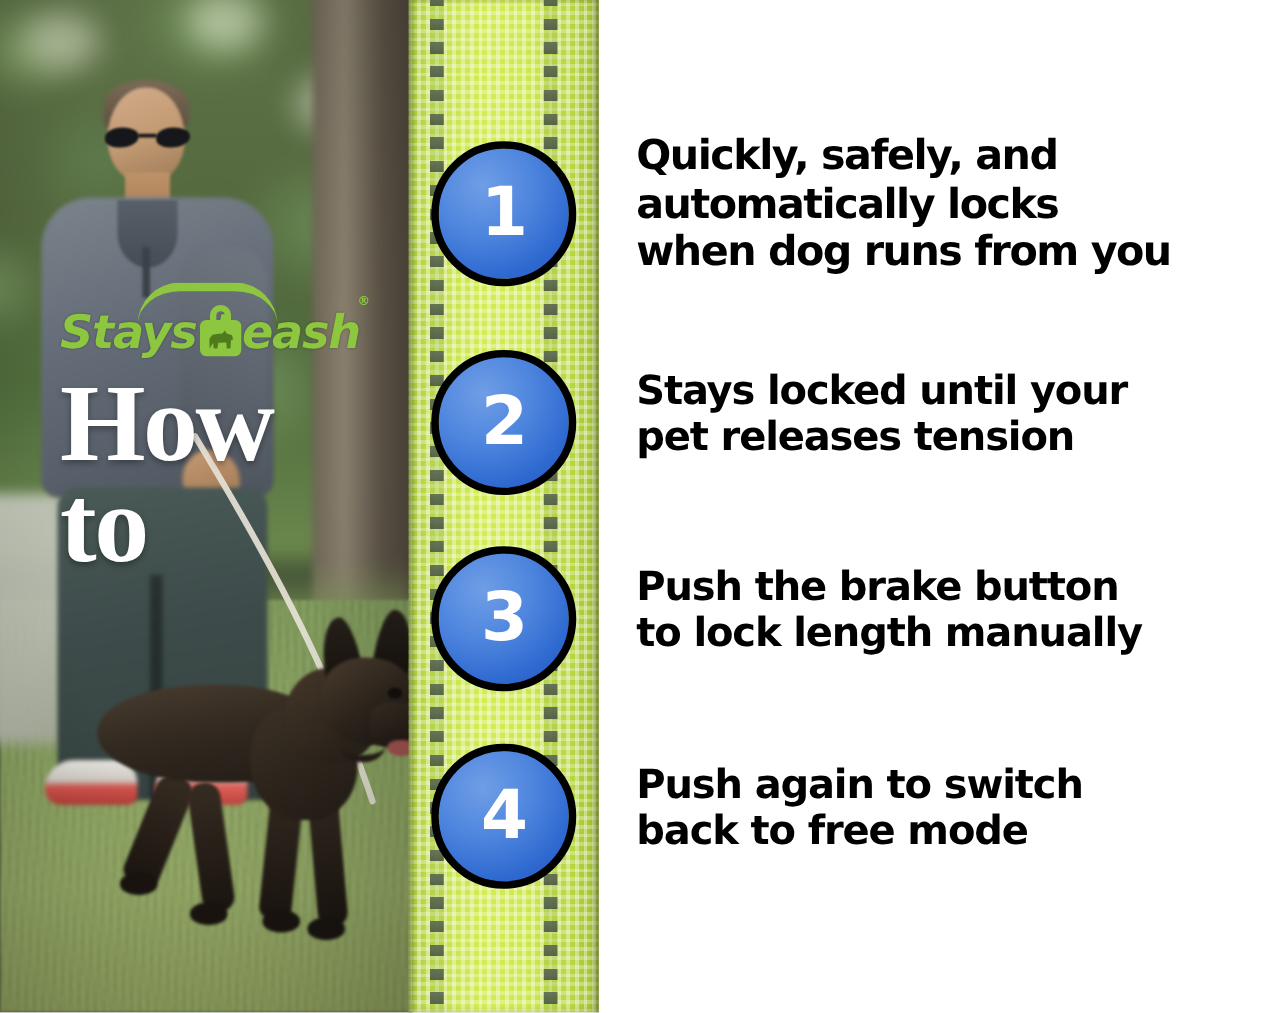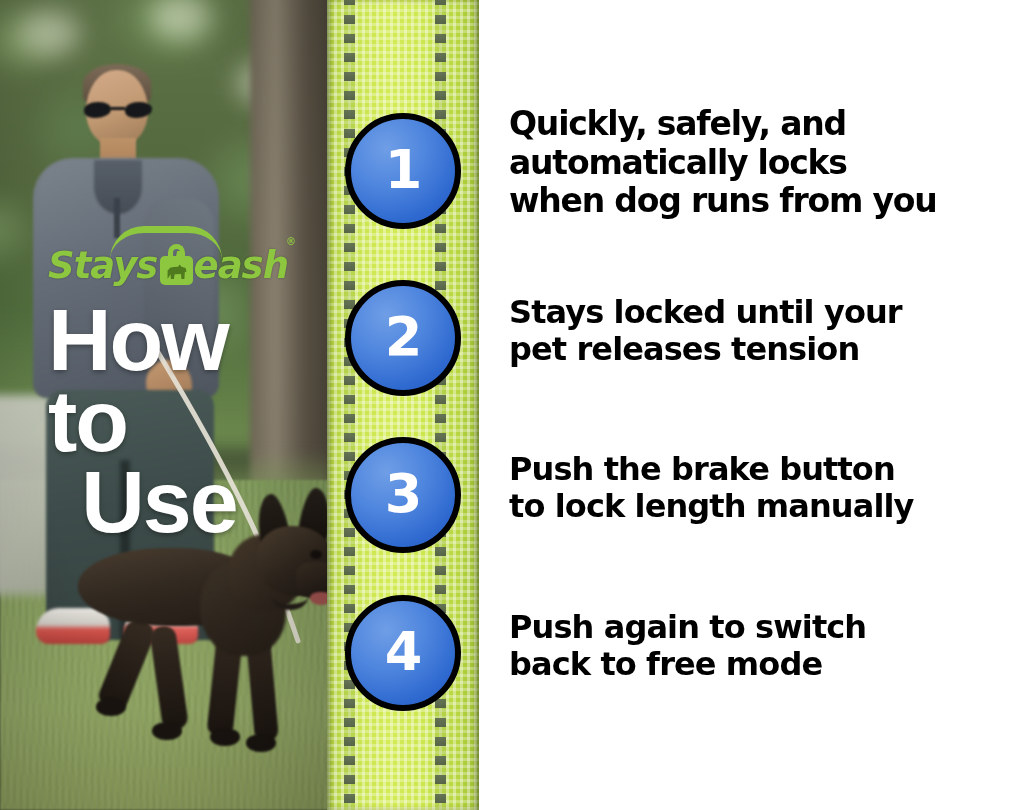--- a/index.html
+++ b/index.html
@@ -280,21 +280,21 @@
     position:absolute; right:-8px; top:8px;
     font-family:"DejaVu Sans", sans-serif;
     font-size:10px; color:#8dc63f; font-weight:bold;
   }
 
   
   .howto {
     position:absolute; left:48px; top:300px;
     width:240px; z-index:6;
     color:#ffffff;
-    font-family:Liberation Sans, sans-serif;
+    font-family:Liberation Serif, serif;
     font-weight:bold;
     font-size:88px;
     line-height:.92;
     letter-spacing:-2px;
     text-shadow:0 2px 5px rgba(0,0,0,.35);
   }
   .howto .l1 { display:block; text-align:left; }
   .howto .l2 { display:block; padding-right:56px; }
   .howto .l3 { display:block; text-align:center; padding-right:18px; }
 
@@ -447,21 +447,20 @@
         <span class="lock-dog"></span>
       </span>
       <span class="word">Leash</span>
     </div>
     <span class="reg">®</span>
   </div>
 
   <div class="howto">
     <span class="l1">How</span>
     <span class="l2">to</span>
-    <span class="l3">Use</span>
   </div>
 
   <div class="strap">
     <div class="edge-l"></div>
     <div class="stitch s1"></div>
     <div class="stitch s2"></div>
     <div class="edge-r"></div>
   </div>
 
   <div class="steps">

